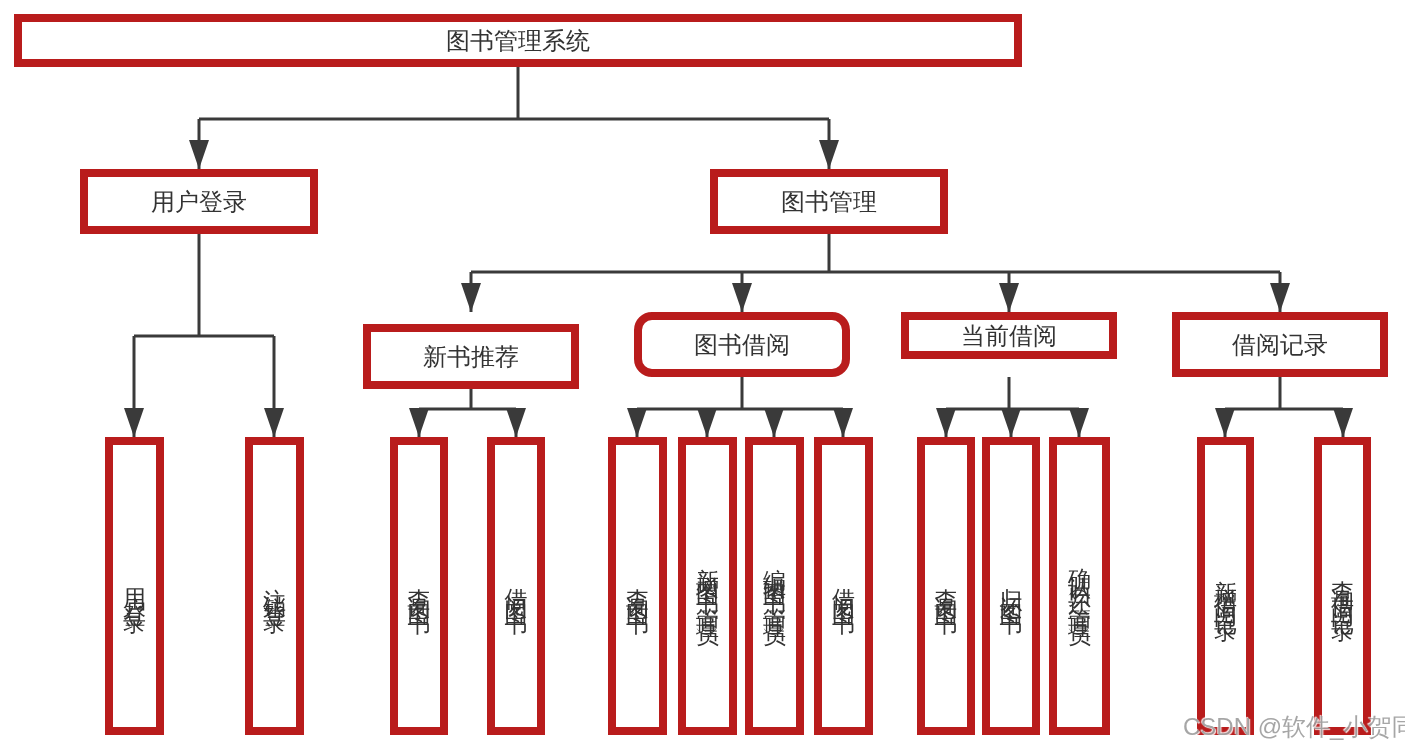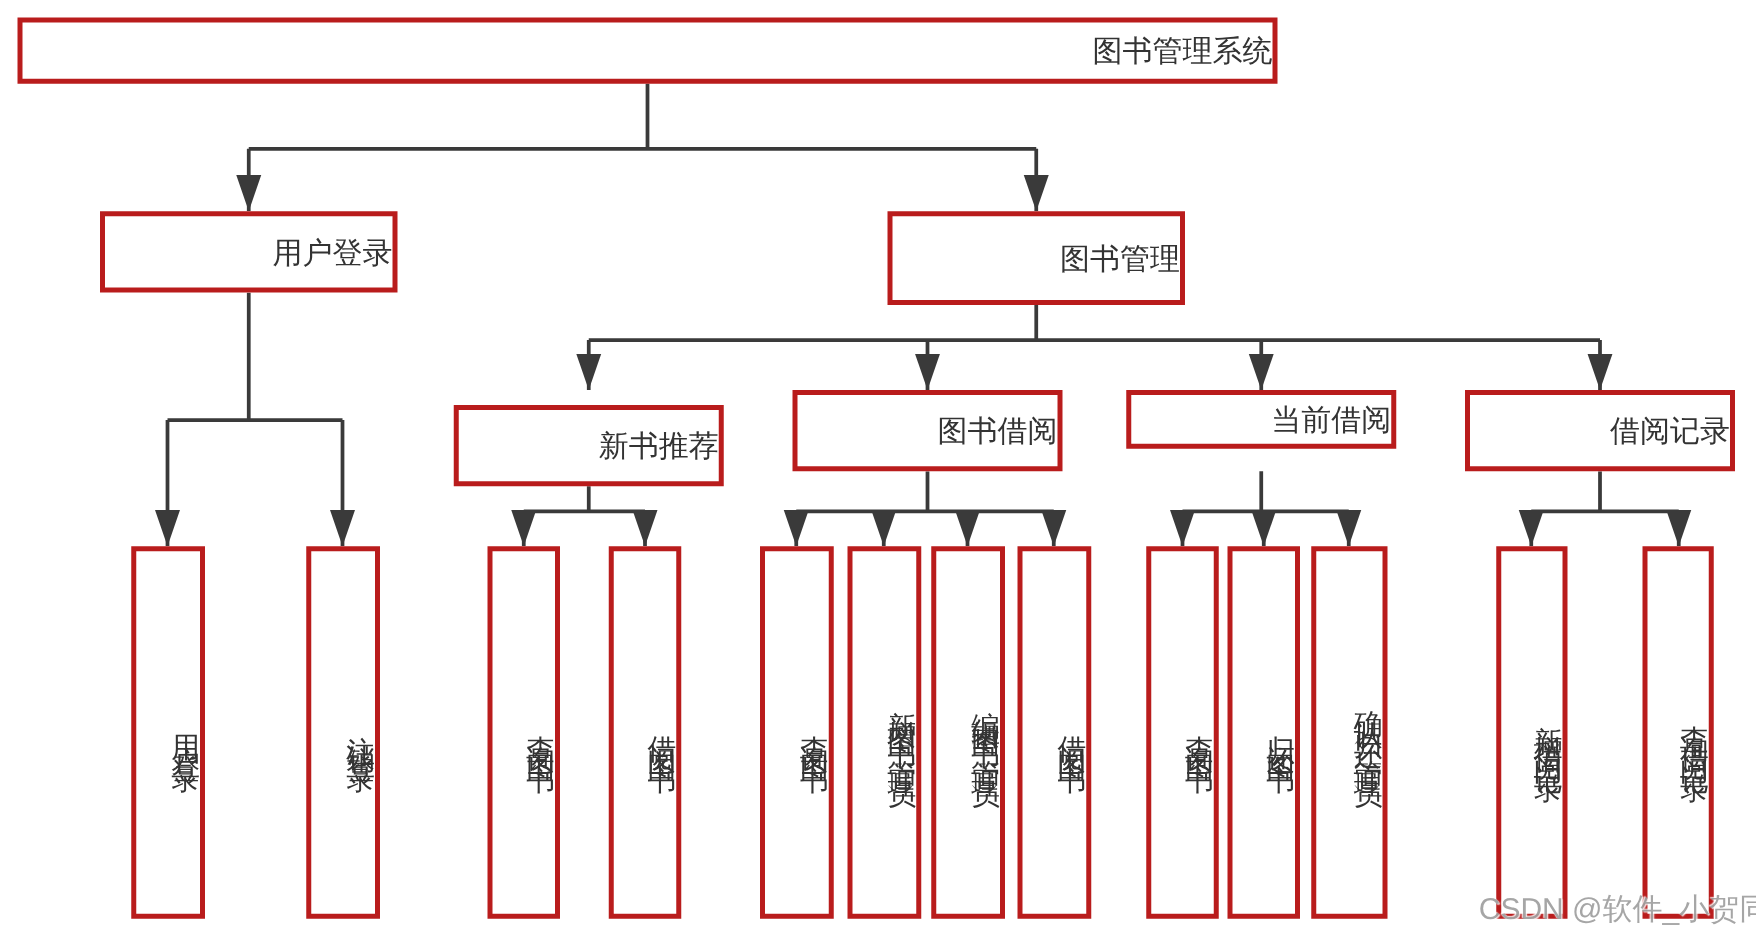--- a/index.html
+++ b/index.html
@@ -3,35 +3,35 @@
 <meta charset="utf-8">
 <style>
   html,body{margin:0;padding:0;background:#fff;}
   .canvas{
     position:relative;width:1405px;height:747px;background:#fff;overflow:hidden;
     font-family:"Liberation Sans","DejaVu Sans",sans-serif;
   }
   .wires{position:absolute;left:0;top:0;z-index:1;}
   .wire{stroke:#3a3a3a;stroke-width:3;fill:none;}
   .box{
-    position:absolute;box-sizing:border-box;background:#fff;border:4px solid #b91c1c;
-    display:flex;align-items:center;justify-content:flex-end;color:#333;z-index:2;
+    position:absolute;box-sizing:border-box;background:#fff;border:8px solid #b91c1c;
+    display:flex;align-items:center;justify-content:center;color:#333;z-index:2;
   }
   .h-label{font-size:24px;white-space:nowrap;}
   .leaf{width:59px;top:437px;height:298px;}
   .v-label{
     writing-mode:vertical-rl;text-orientation:mixed;
     font-size:23px;letter-spacing:8px;line-height:1;
   }
   
   #root-box{left:14px;top:14px;width:1008px;height:53px;}
   #n-user-login{left:80px;top:169px;width:238px;height:65px;}
-  #n-book-mgmt{left:710px;top:169px;width:238px;height:75px;}
+  #n-book-mgmt{left:710px;top:169px;width:238px;height:65px;}
   #n-newbook{left:363px;top:312px;width:216px;height:65px;margin-top:12px;}
-  #n-borrow{left:634px;top:312px;width:216px;height:65px;}
+  #n-borrow{left:634px;top:312px;width:216px;height:65px;border-radius:18px;}
   #n-current{left:901px;top:312px;width:216px;height:47px;}
   #n-records{left:1172px;top:312px;width:216px;height:65px;}
   #l-login{left:105px;}
   #l-logout{left:245px;}
   #l-nb-query{left:390px;width:58px;}
   #l-nb-borrow{left:487px;width:58px;}
   #l-bb-query{left:608px;}
   #l-bb-add{left:678px;}
   #l-bb-edit{left:745px;}
   #l-bb-borrow{left:814px;}

